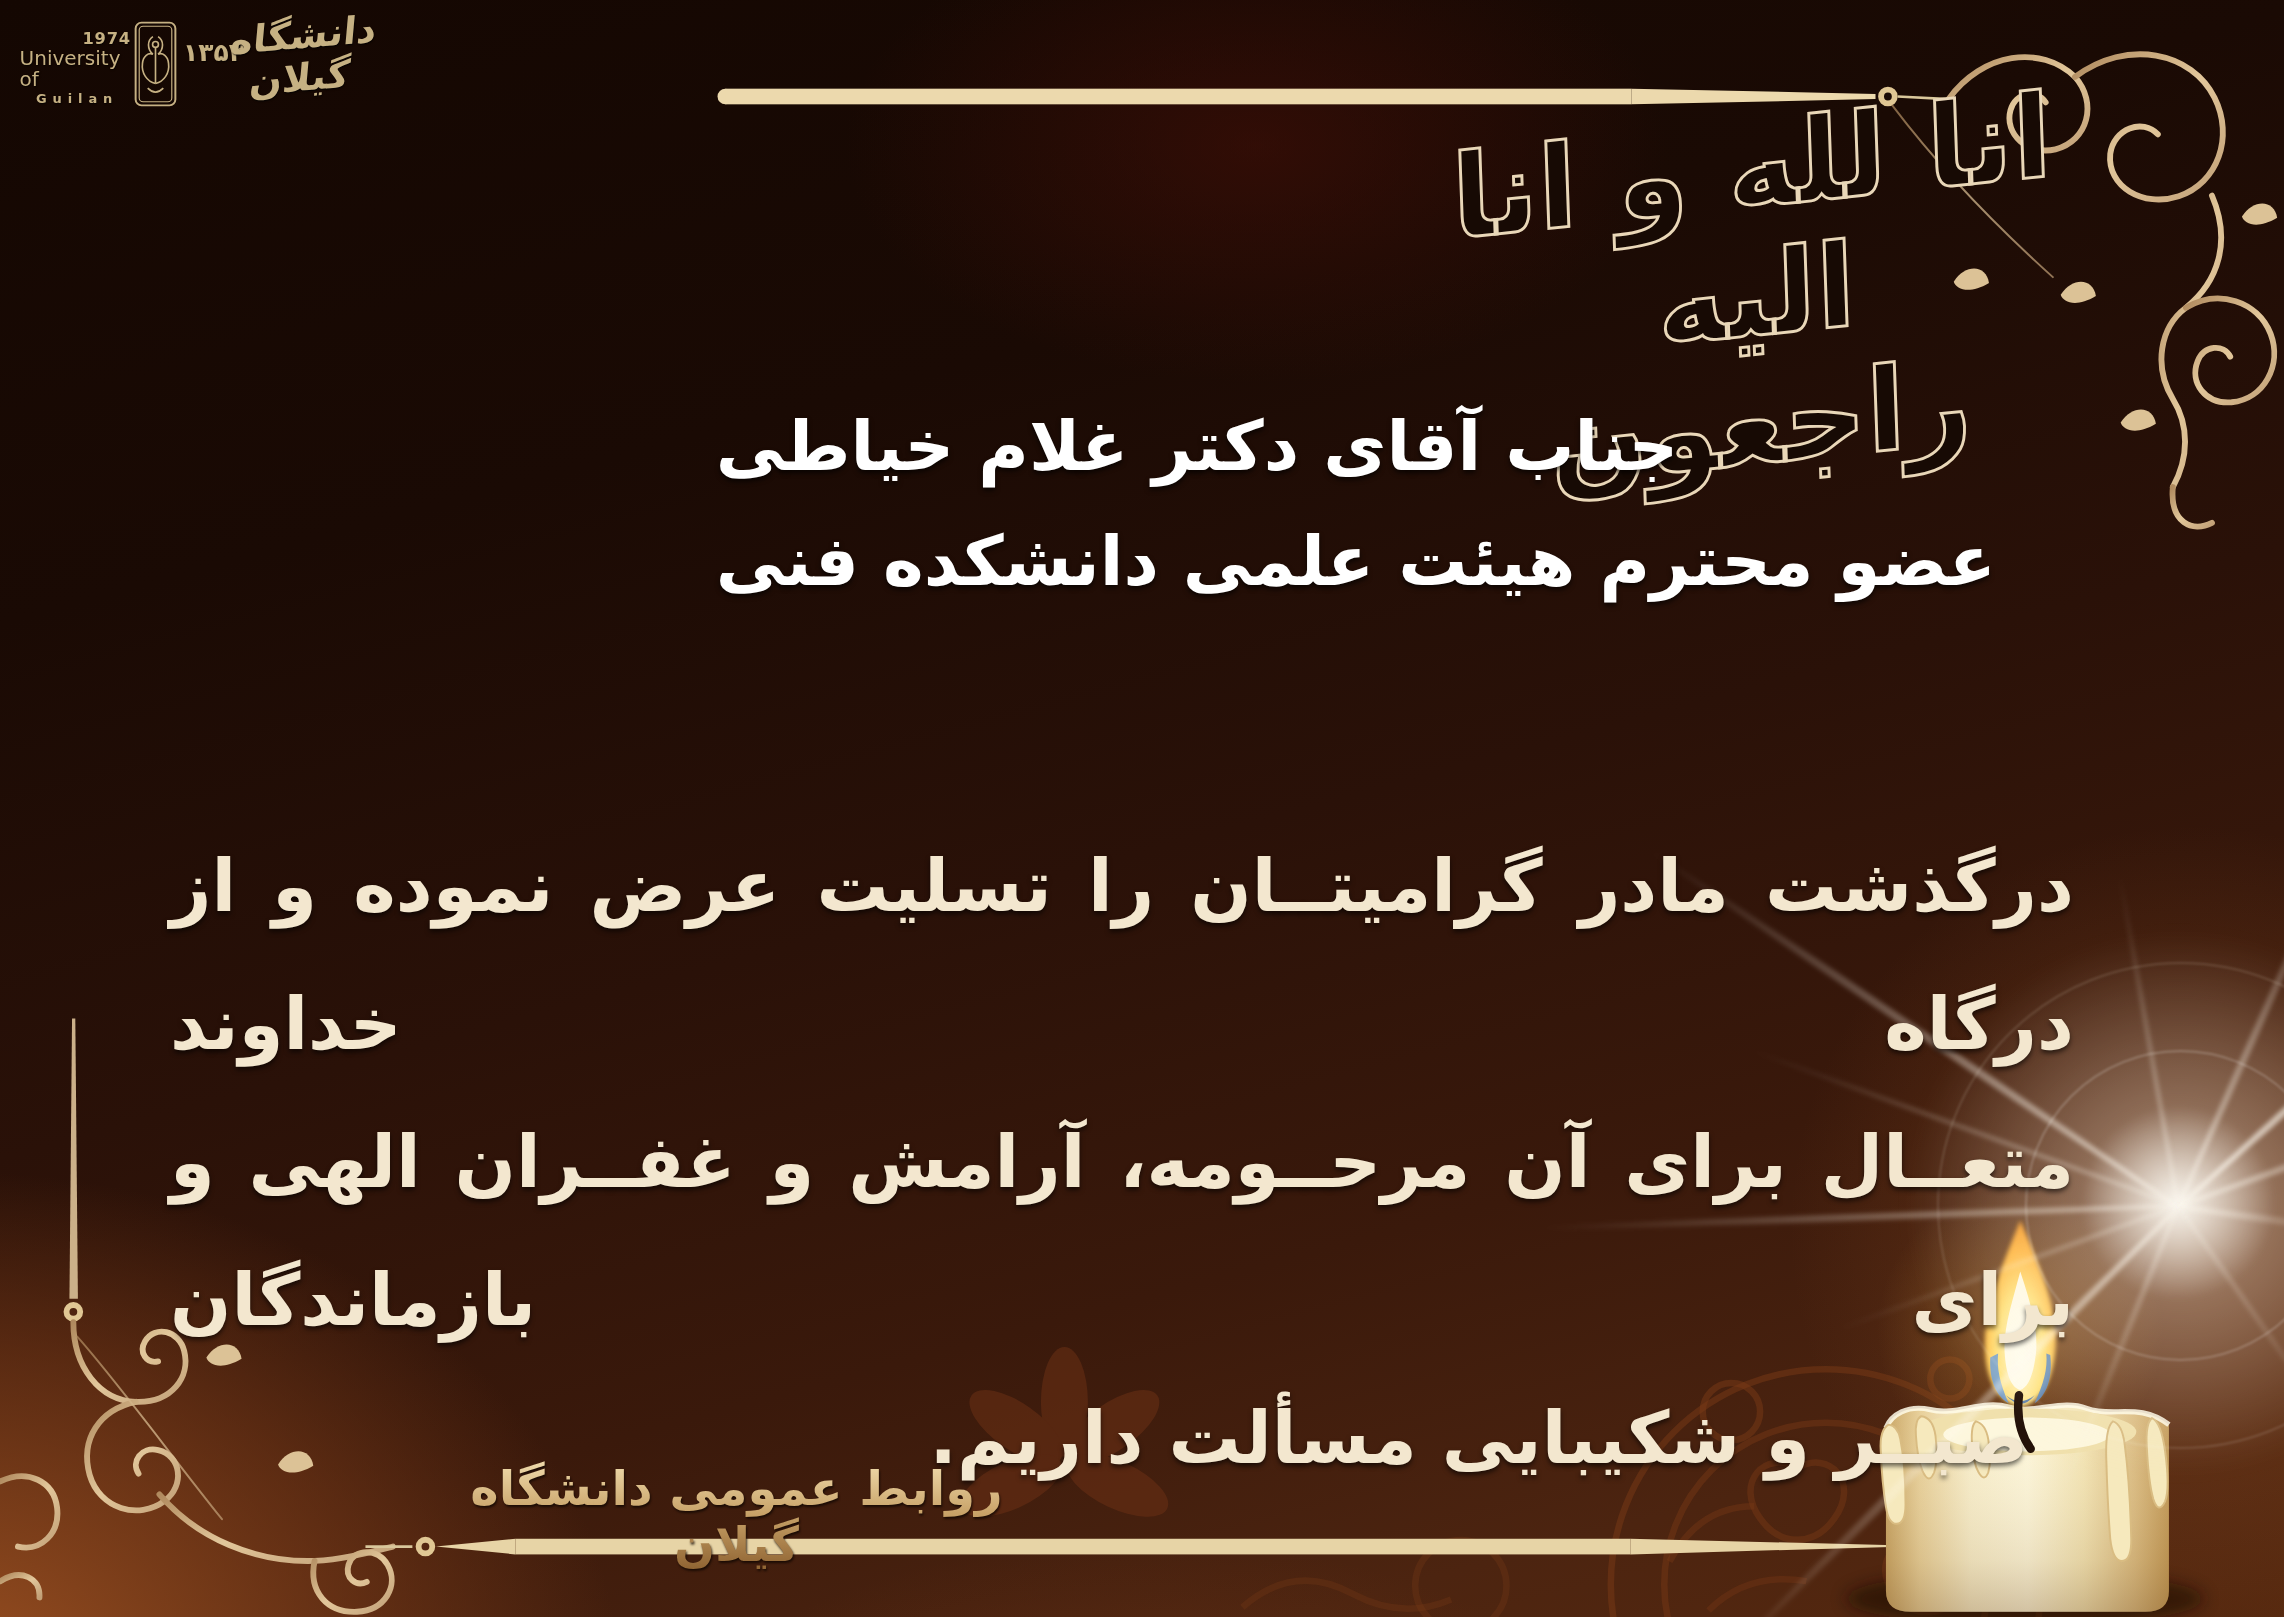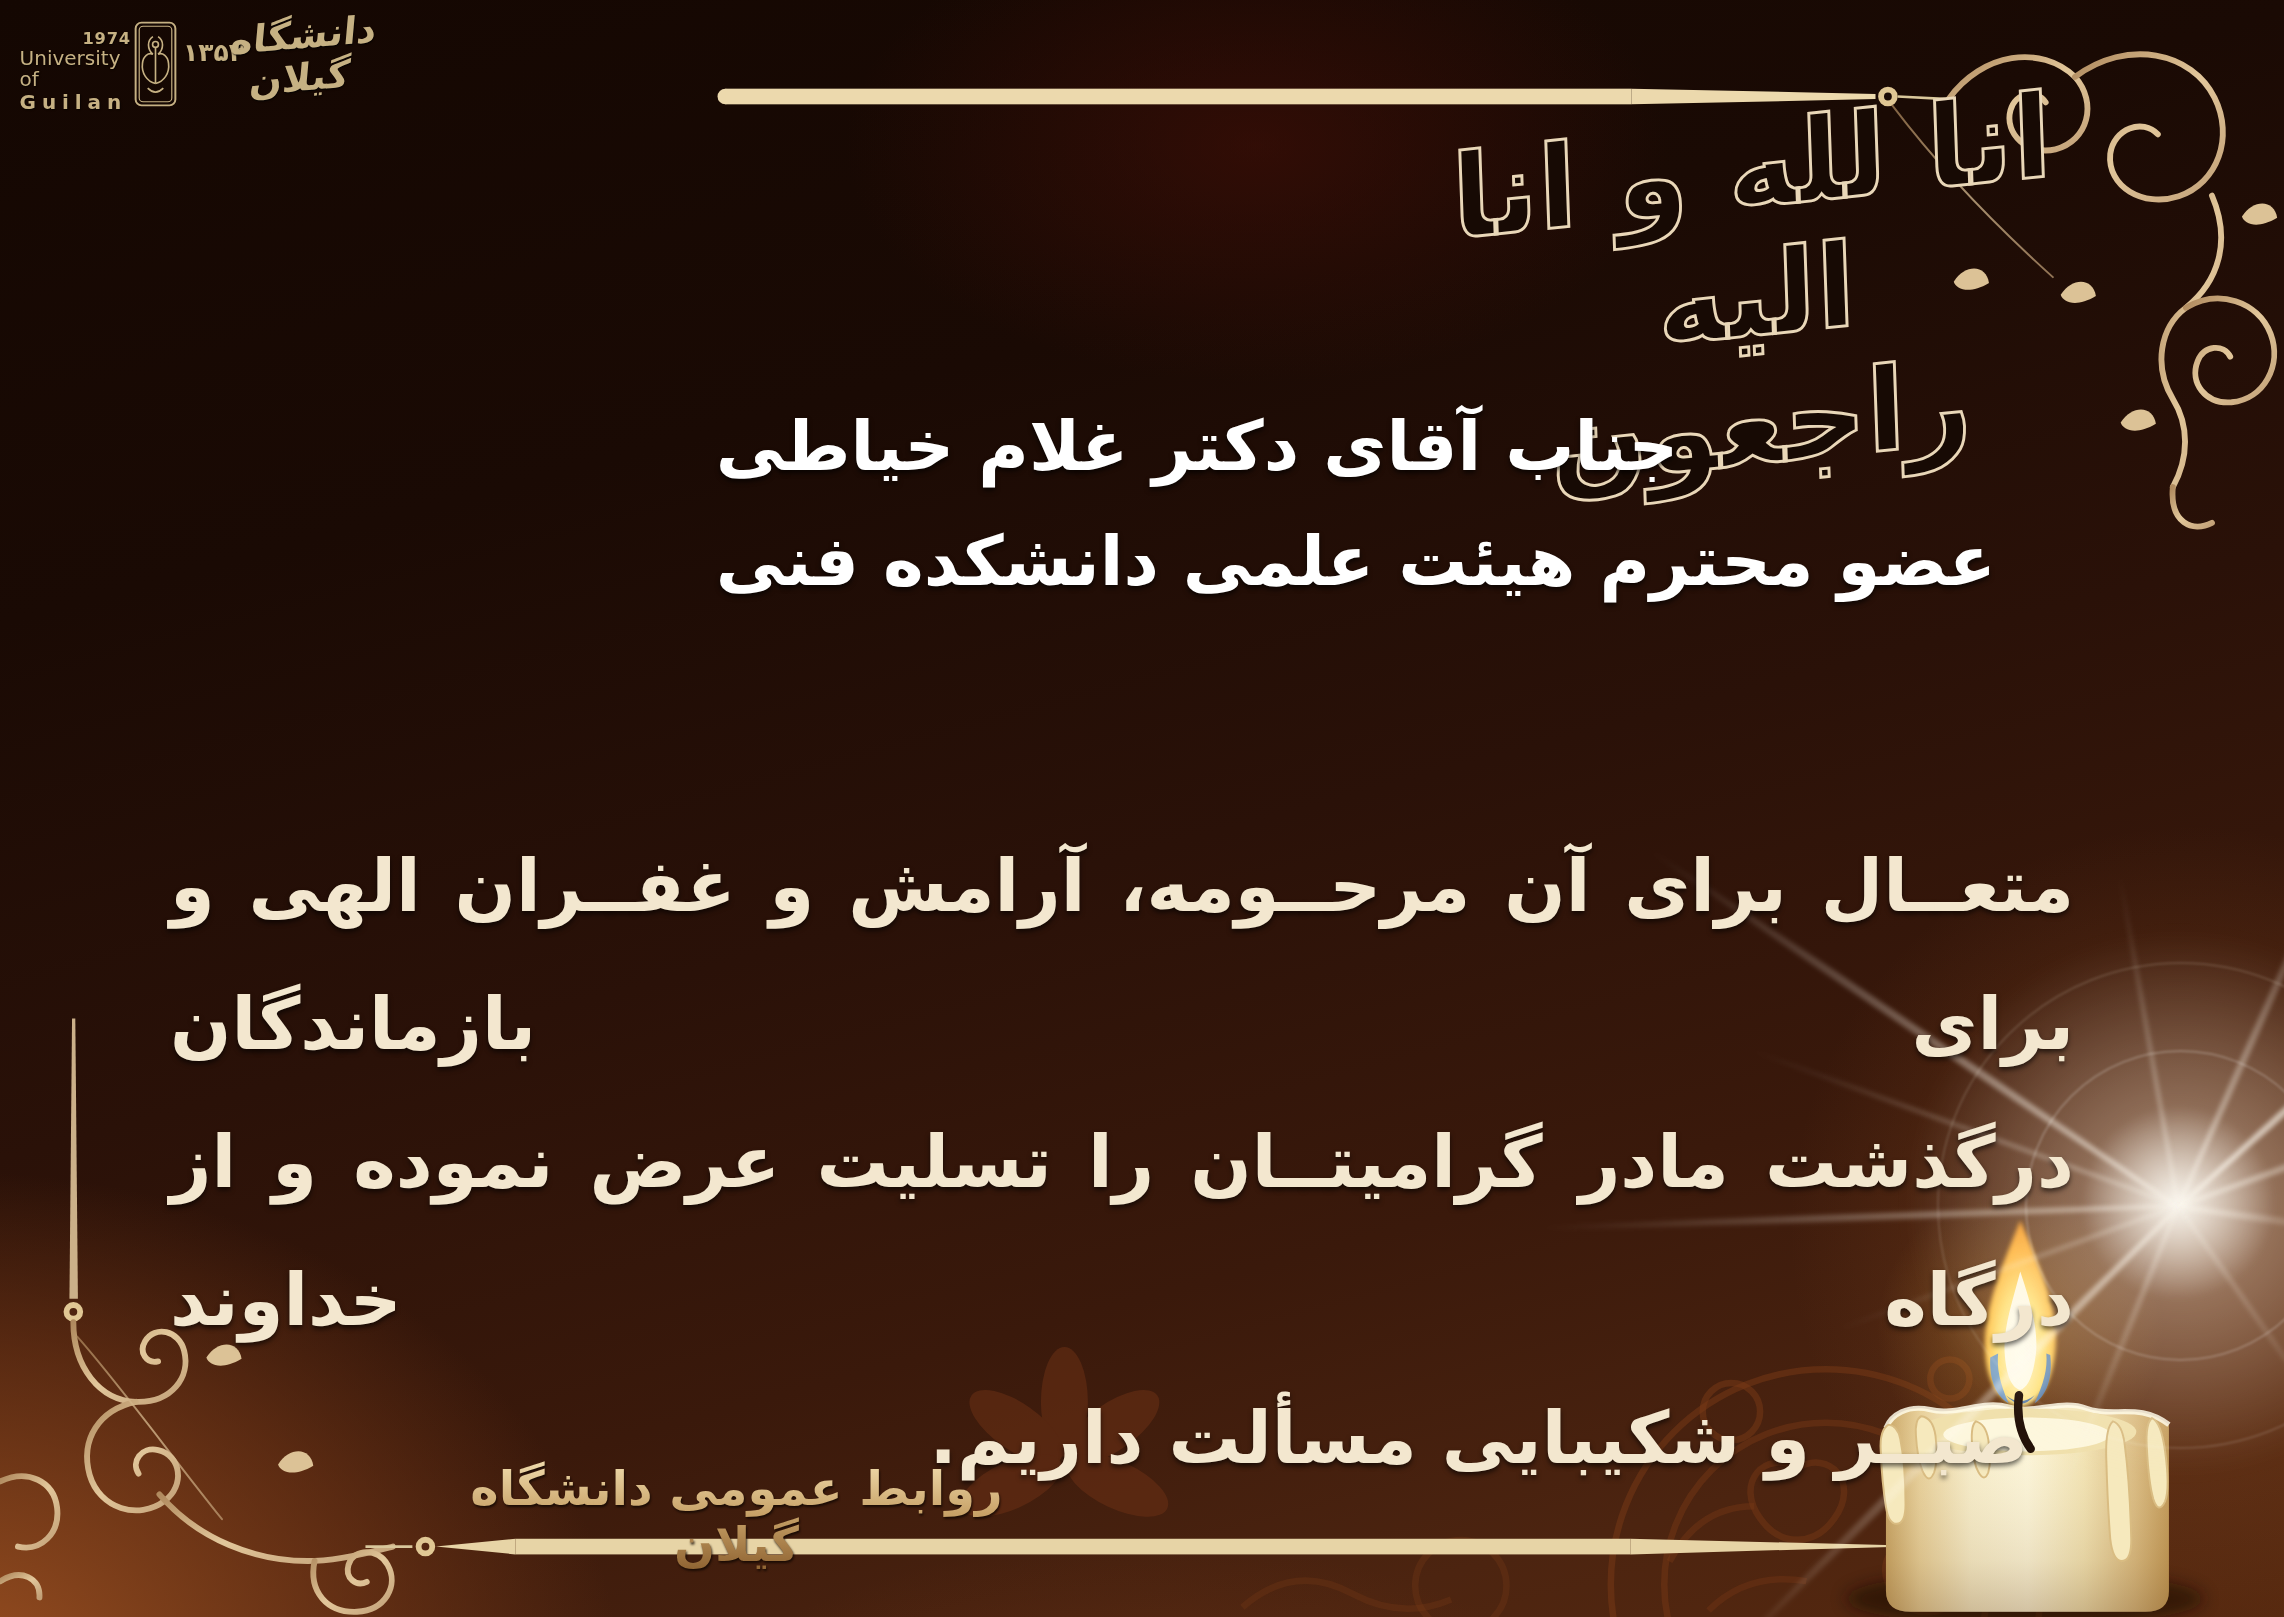--- a/index.html
+++ b/index.html
@@ -12,21 +12,21 @@
       radial-gradient(ellipse 587px 339px at 55% 9%, rgba(70,16,8,.55), transparent 70%),
       radial-gradient(ellipse 783px 457px at 50% 115%, rgba(122,58,24,.55), transparent 70%),
       linear-gradient(165deg,#140702 0%, #1a0a04 28%, #2a1108 52%, #3a190b 72%, #4c2410 88%, #57290f 100%);
   }
   .abs{position:absolute;}
   
   .logo-en{left:19.6px;top:30px;width:115px;color:var(--logo-text,#c6b183);
     text-shadow:0.7px 1.3px 1.3px rgba(0,0,0,.7);line-height:1.08;}
   .logo-en .y{font-size:16.3px;font-weight:bold;text-align:right;padding-right:3.9px;letter-spacing:0.7px;}
   .logo-en .u1{font-size:20px;text-align:left;}
-  .logo-en .u2{font-size:20px;font-weight:bold;letter-spacing:5.9px;margin-top:1.3px;}
+  .logo-en .u2{font-size:13px;font-weight:bold;letter-spacing:5.9px;text-align:center;margin-top:1.3px;}
   .emblem{left:134px;top:21px;}
   .logo-fa-year{left:183px;top:38px;font-size:25px;font-weight:bold;color:var(--logo-text,#c6b183);
     text-shadow:0.7px 1.3px 1.3px rgba(0,0,0,.7);}
   .logo-fa-name{left:220px;top:14.3px;width:163px;font-size:38px;line-height:43px;font-weight:bold;
     color:var(--logo-text,#c6b183);direction:rtl;text-align:center;
     transform:skewX(-10deg) rotate(-5deg);text-shadow:0.7px 1.3px 1.3px rgba(0,0,0,.7);}
   
   .callig{left:1425px;top:103px;width:659px;height:287px;direction:rtl;text-align:center;
     font-size:115px;line-height:128px;font-weight:bold;color:#170a04;
     -webkit-text-stroke:2.9px var(--calligraphy-outline,#e9d7b8);
@@ -172,22 +172,22 @@
   <div class="abs logo-fa-name" dir="rtl">دانشگاه گیلان</div>
 
   <div class="abs callig" dir="rtl">انا لله و انا الیه راجعون</div>
 
   <div class="abs recipient" dir="rtl">
     <div>جناب آقای دکتر غلام خیاطی</div>
     <div>عضو محترم هیئت علمی دانشکده فنی</div>
   </div>
 
   <div class="abs message" dir="rtl">
+    <div class="msg-line">درگذشت مادر گرامیتــان را تسلیت عرض نموده و از درگاه خداوند</div>
     <div class="msg-line">متعــال برای آن مرحــومه، آرامش و غفــران الهی و برای بازماندگان</div>
-    <div class="msg-line">درگذشت مادر گرامیتــان را تسلیت عرض نموده و از درگاه خداوند</div>
     <div class="msg-line msg-last">صبــر و شکیبایی مسألت داریم.</div>
   </div>
 
   <svg class="abs candle" width="2284" height="1617" viewBox="0 0 3502 2480">
     <defs>
       <linearGradient id="bodyGrad" x1="0" y1="0" x2="1" y2="0">
         <stop offset="0" stop-color="#c9a565"></stop>
           <stop offset="0.12" stop-color="#e8d09a"></stop>
         <stop offset="0.3" stop-color="#f8eecb"></stop>
           <stop offset="0.5" stop-color="#fdf6da"></stop>

